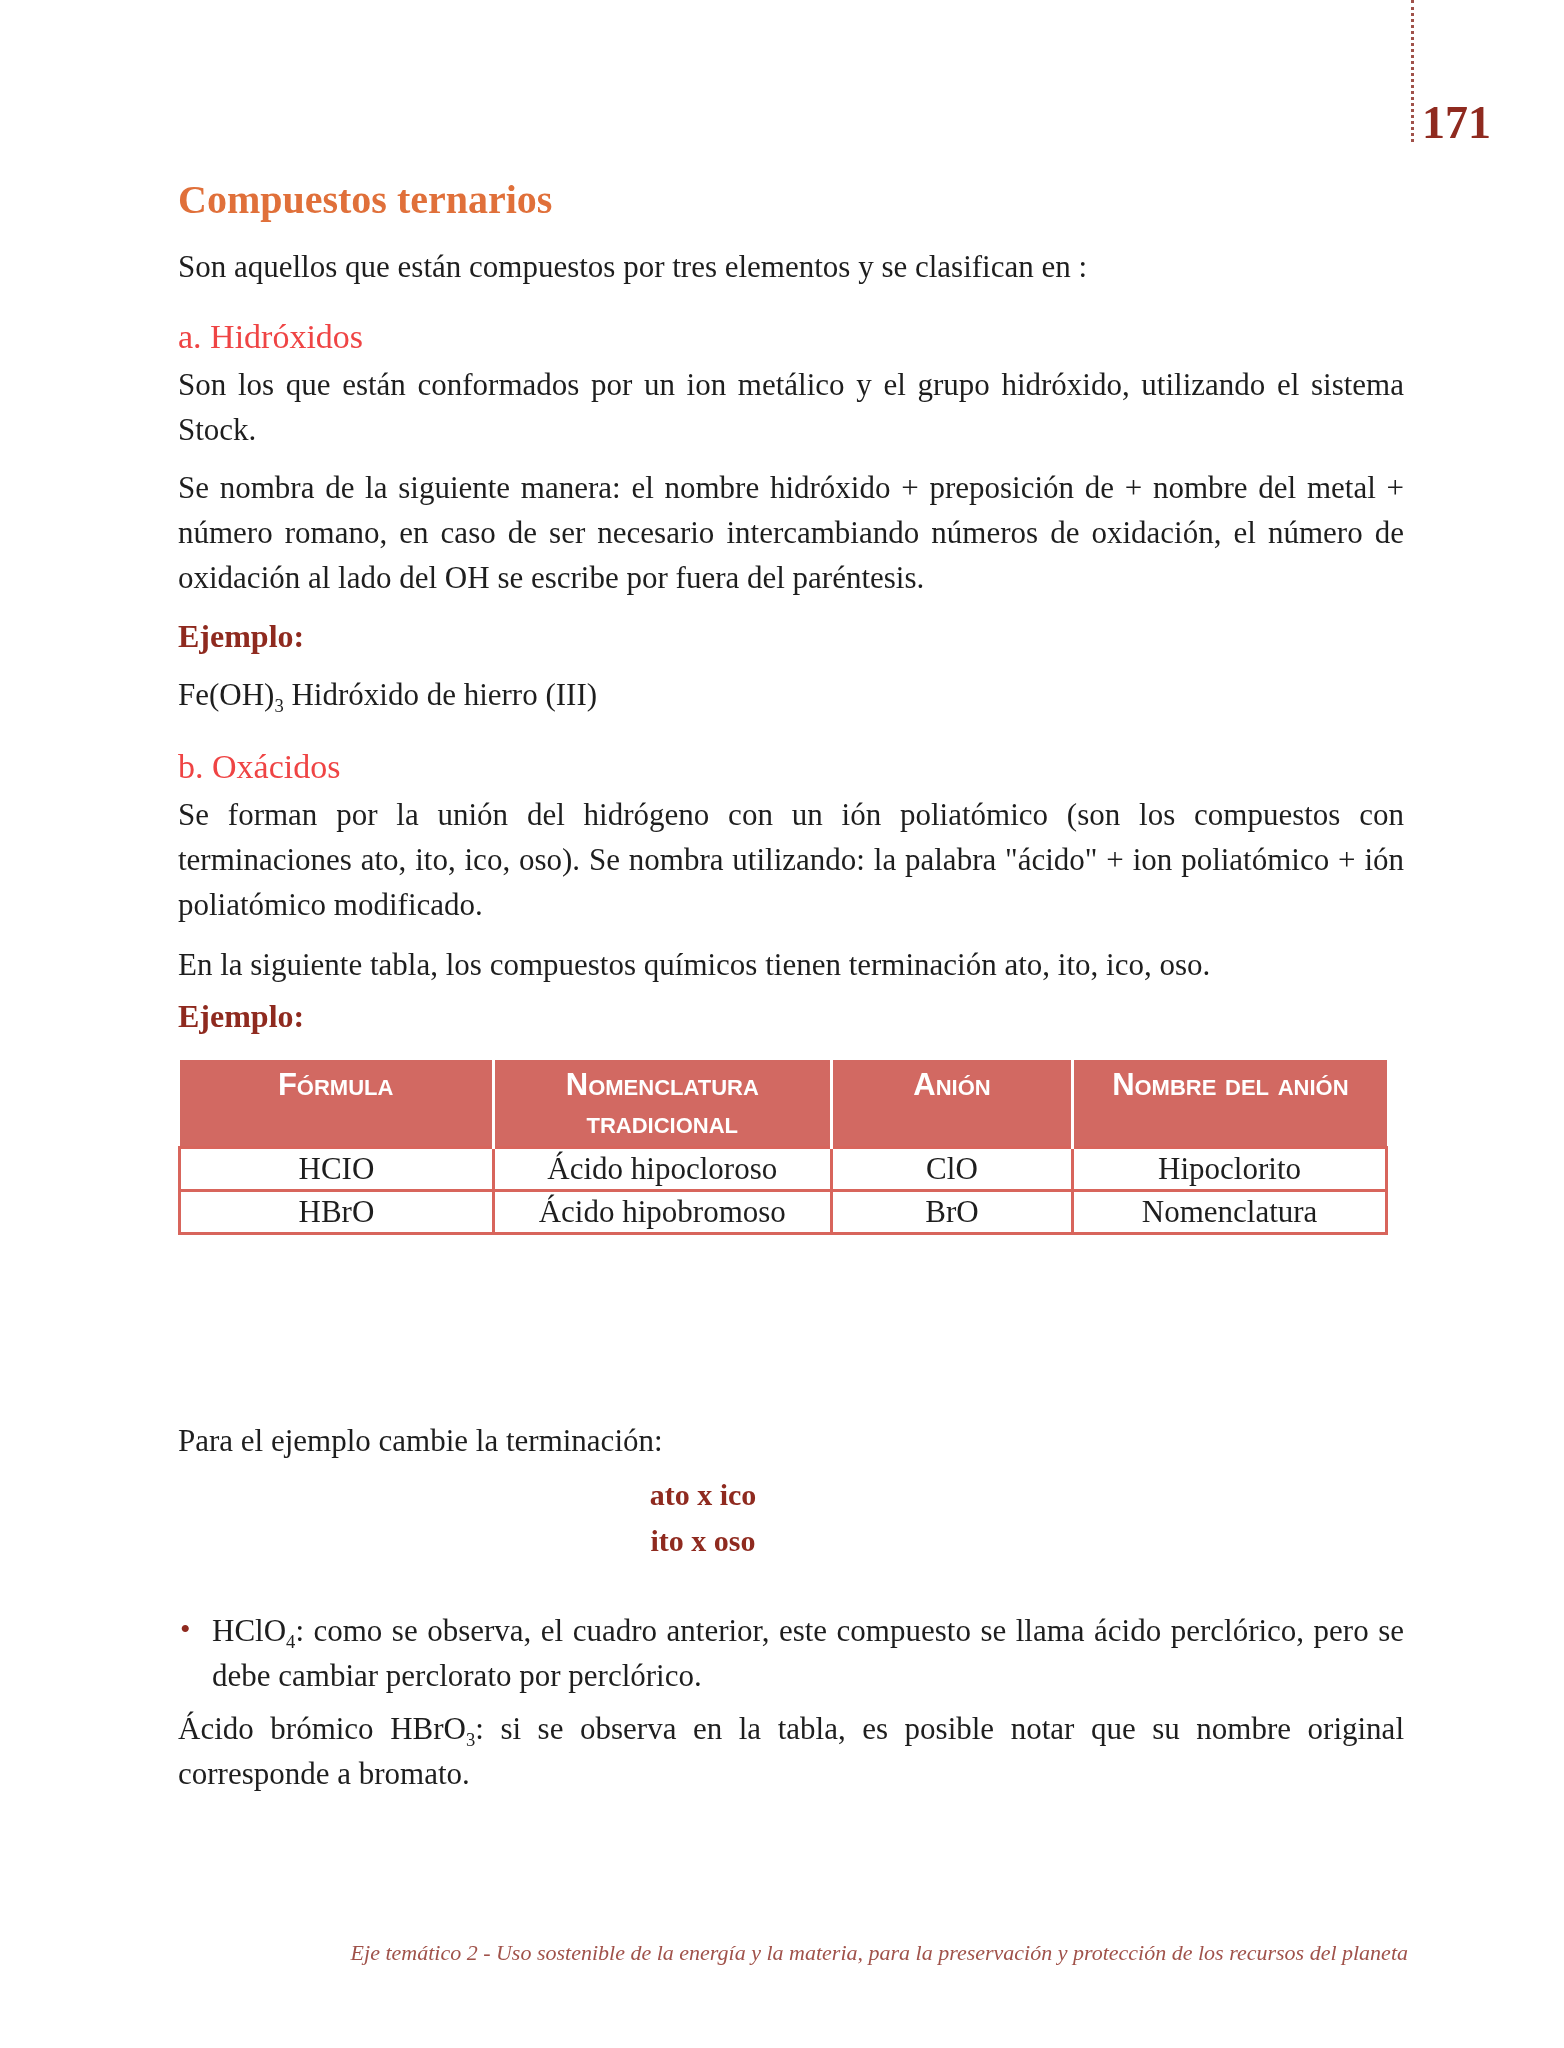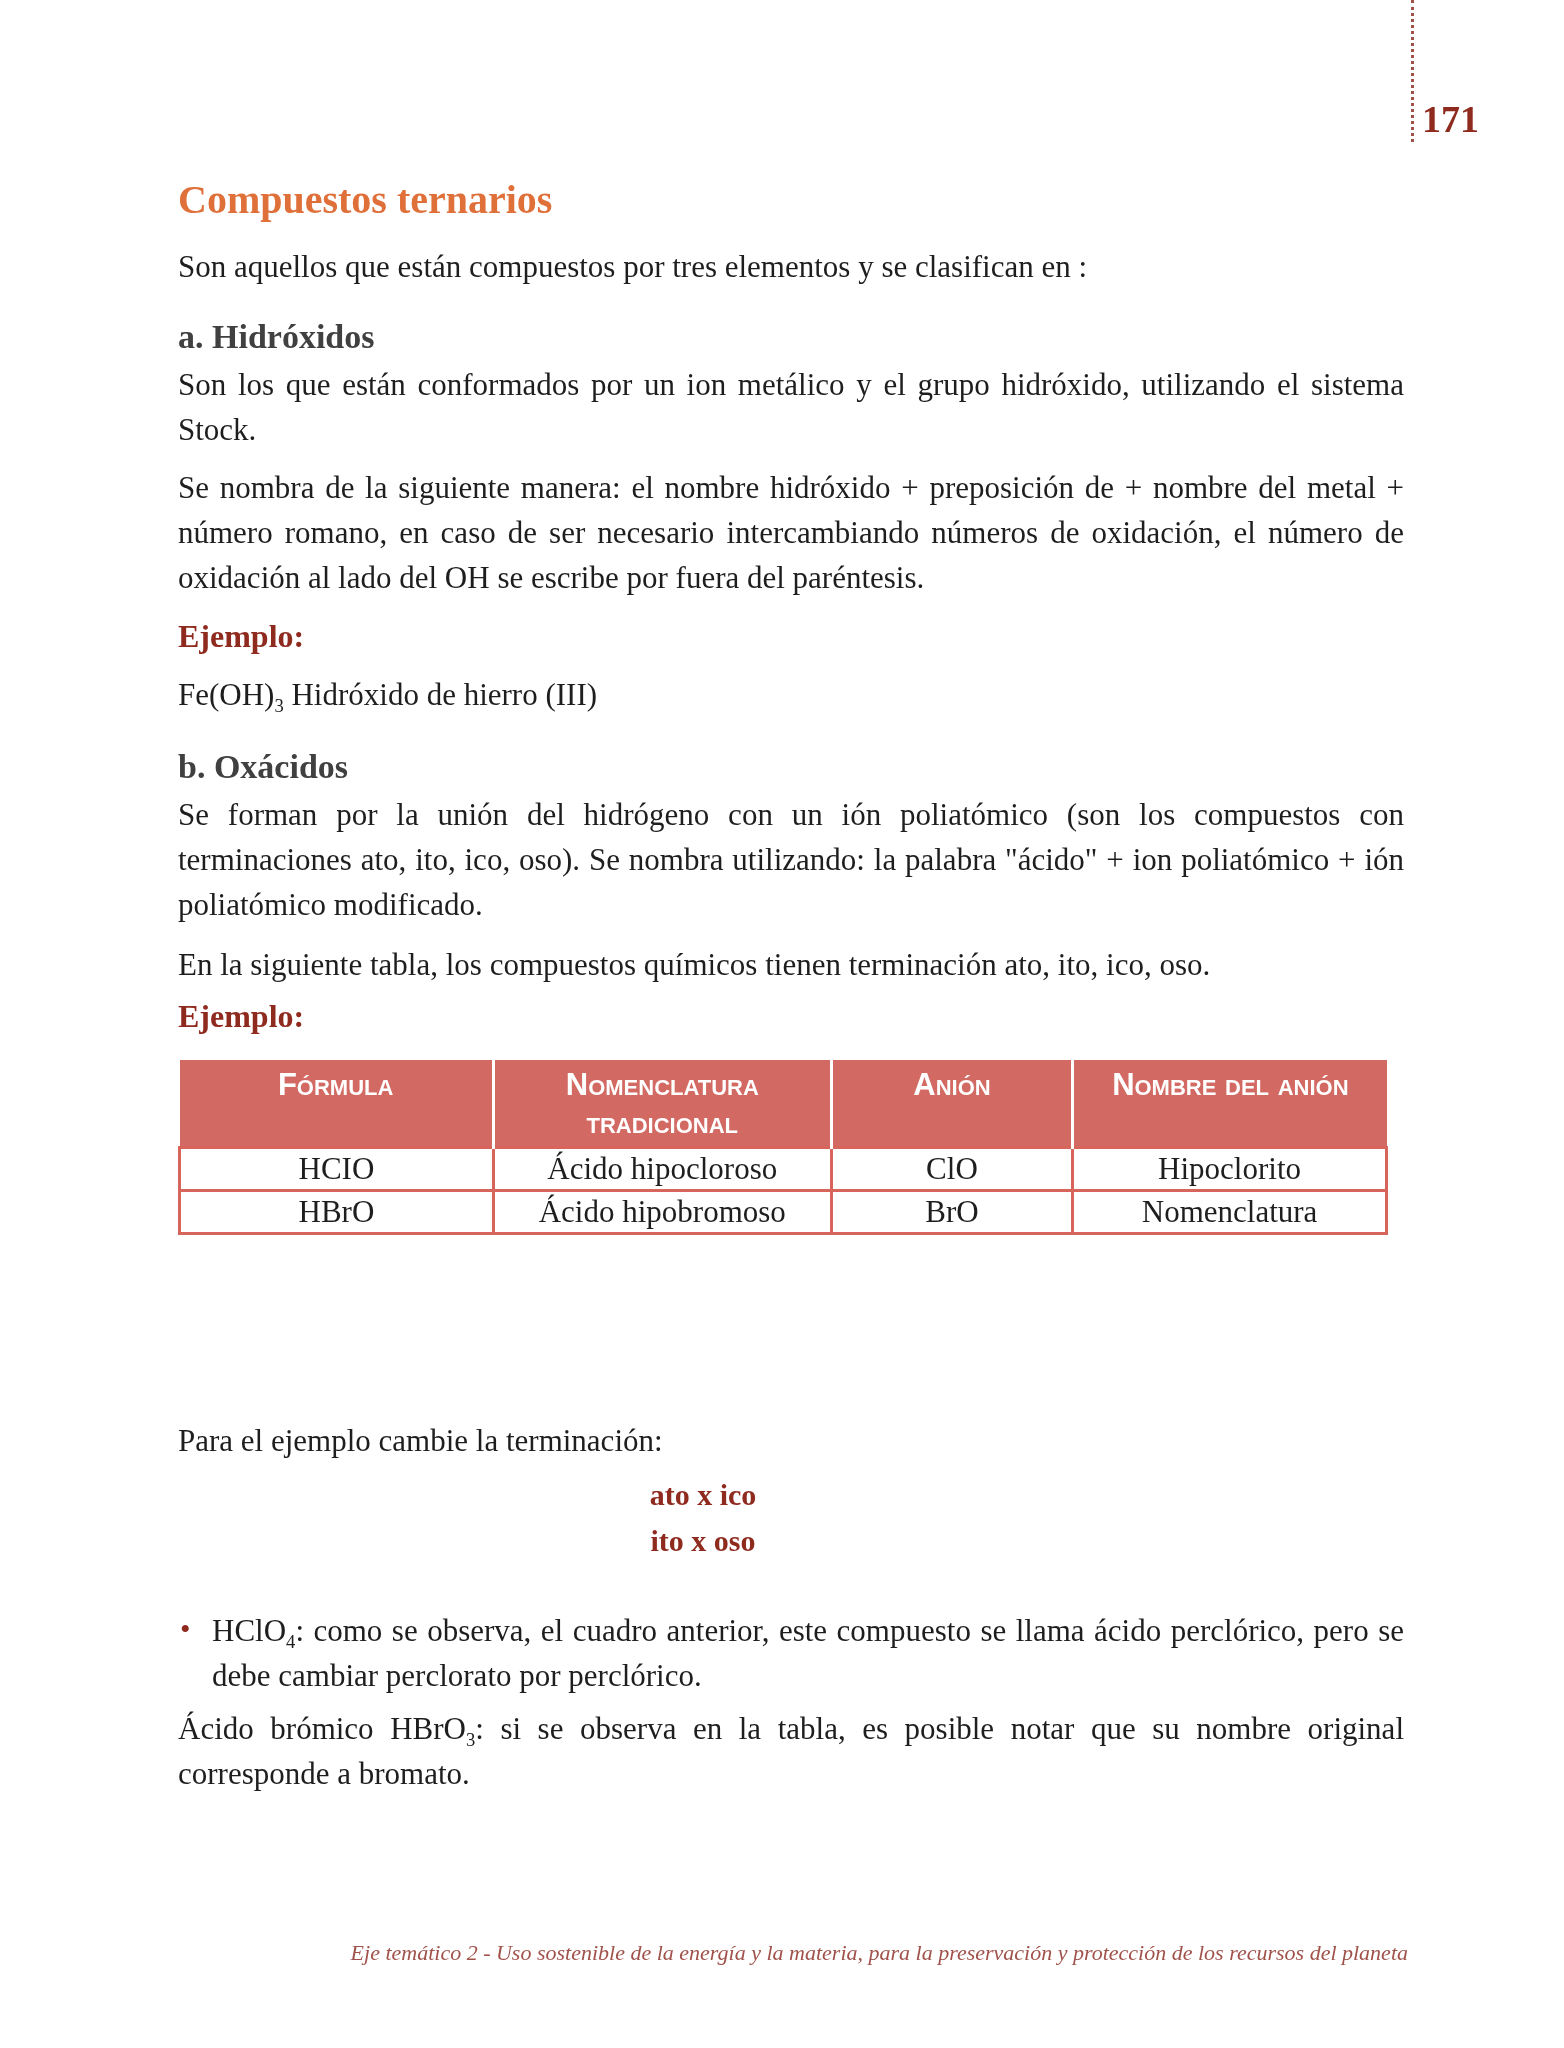--- a/index.html
+++ b/index.html
@@ -1,24 +1,24 @@
 <!DOCTYPE html>
 <html><head>
 <meta charset="utf-8">
 <style>
   html, body { margin:0; padding:0; background:#ffffff; }
   body { width:1564px; height:2048px; position:relative; overflow:hidden;
          font-family:"Liberation Serif","DejaVu Serif",serif; color:#1e1e1e; }
   .dotline { position:absolute; left:1411px; top:0; width:0; height:142px;
              border-left:3px dotted #a0524a; }
-  .pagenum { position:absolute; left:1422px; top:100px; font-size:38px; font-weight:bold;
+  .pagenum { position:absolute; left:1422px; top:100px; font-size:46px; font-weight:bold;
              color:#8f2a1f; line-height:1; }
   .h1 { position:absolute; left:178px; top:176px; font-size:40px; font-weight:bold; color:#e0703a; }
   .p { position:absolute; left:178px; width:1226px; font-size:31px; line-height:45px; text-align:justify; }
-  .h2 { position:absolute; left:178px; font-size:34px; font-weight:bold; color:#404040; }
+  .h2 { position:absolute; left:178px; font-size:34px; font-weight:normal; color:#ef4444; }
   .ex { position:absolute; left:178px; font-size:32px; font-weight:bold; color:#8f2a1f; }
   sub { font-size:0.6em; vertical-align:-0.35em; line-height:0; }
   table.chem { position:absolute; left:178px; top:1060px; width:1210px; border-collapse:collapse; }
   table.chem th { background:#d26962; color:#ffffff; font-family:"Liberation Sans","DejaVu Sans",sans-serif;
                   font-weight:bold; font-variant:small-caps; font-size:31px; text-align:center; vertical-align:top;
                   padding:6px 4px 0 4px; height:80px; border-left:3px solid #ffffff; border-right:3px solid #ffffff;
                   line-height:38px; }
   table.chem th:first-child { border-left:none; }
   table.chem th:last-child { border-right:none; }
   table.chem td { border:3px solid #d8655c; font-size:31px; text-align:center; height:40px; padding:0 4px;

